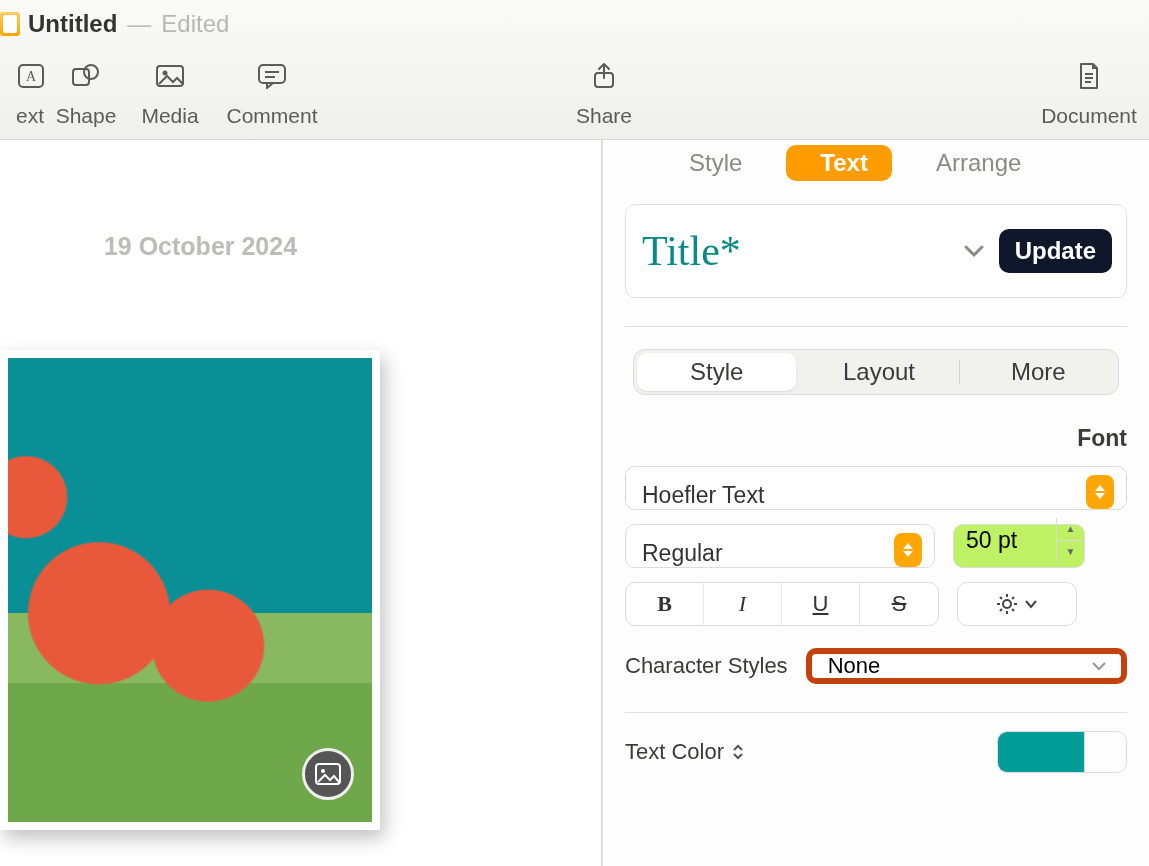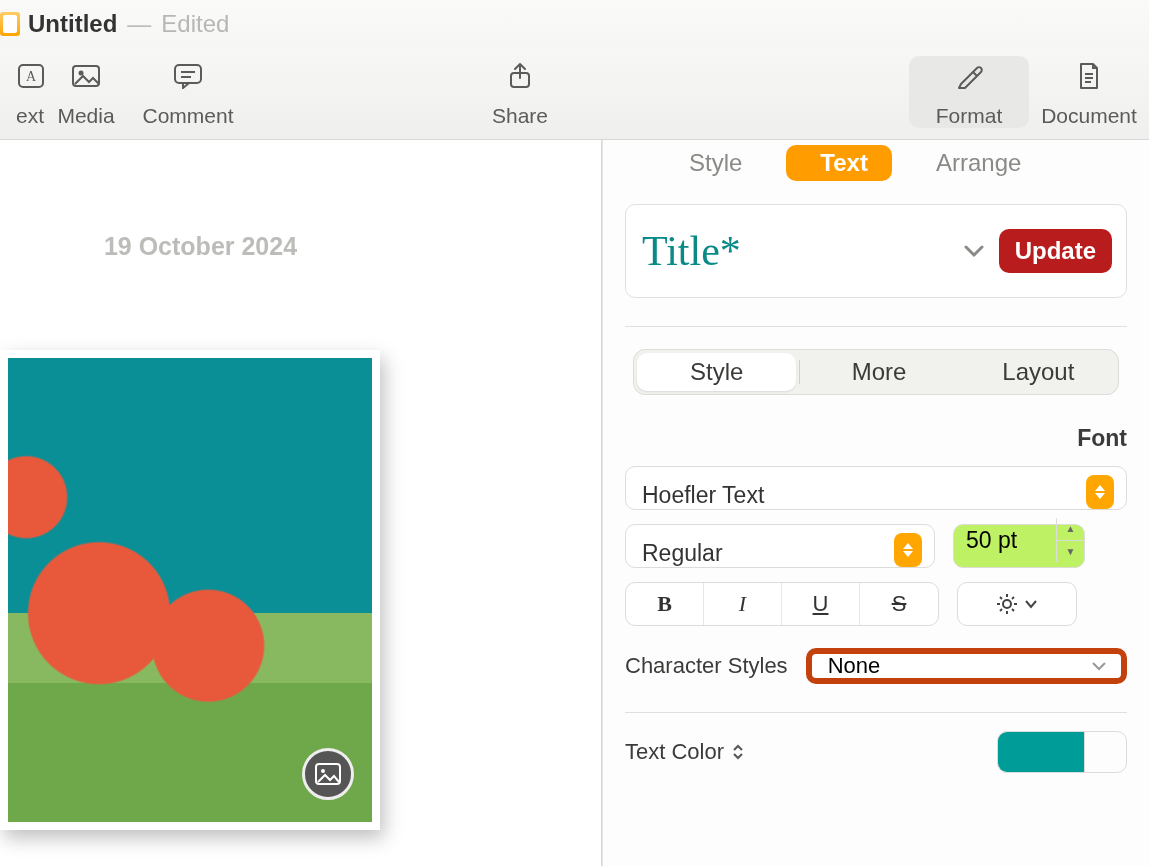--- a/index.html
+++ b/index.html
@@ -160,21 +160,21 @@
     gap: 14px;
   }
   .stylebox .stylename {
     font-family: Georgia, 'Times New Roman', serif;
     color: #0a8a86;
     font-size: 42px;
     flex: 1;
   }
   .chev { color: #8a8a86; }
   .updatebtn {
-    background: #b91c1c;
+    background: #0f172a;
     color: #fff;
     font-weight: 700;
     font-size: 24px;
     padding: 8px 16px;
     border-radius: 10px;
     border: none;
   }
 
   .hr { height:1px; background:#e0e0dd; margin: 28px 0 22px; }
 
@@ -357,20 +357,29 @@
     <div class="ticon">
       <svg width="26" height="24" viewBox="0 0 26 24">
           <rect x="1" y="1" width="24" height="22" rx="4" fill="none" stroke="#5b5b58" stroke-width="2"></rect>
           <text x="13" y="17" text-anchor="middle" font-size="14" fill="#5b5b58" font-family="serif">A</text>
         </svg>
     </div>
     <div class="tlabel">ext</div>
   </div>
   <div class="tbitem">
     <div class="ticon">
+      <svg width="30" height="26" viewBox="0 0 30 26">
+          <rect x="2" y="6" width="16" height="16" rx="3" fill="none" stroke="#5b5b58" stroke-width="2"></rect>
+          <circle cx="20" cy="9" r="7" fill="none" stroke="#5b5b58" stroke-width="2"></circle>
+        </svg>
+    </div>
+    <div class="tlabel">Shape</div>
+  </div>
+  <div class="tbitem">
+    <div class="ticon">
       <svg width="30" height="24" viewBox="0 0 30 24">
           <rect x="2" y="2" width="26" height="20" rx="3" fill="none" stroke="#5b5b58" stroke-width="2"></rect>
           <circle cx="10" cy="9" r="2.5" fill="#5b5b58"></circle>
           <path d="M4 20 L12 12 L18 18 L22 14 L28 20" fill="none" stroke="#5b5b58" stroke-width="2"></path>
         </svg>
     </div>
     <div class="tlabel">Media</div>
   </div>
   <div class="tbitem wide">
     <div class="ticon">
@@ -391,29 +400,20 @@
       <svg width="24" height="28" viewBox="0 0 24 28">
           <path d="M12 2 L12 16 M12 2 L7 7 M12 2 L17 7" fill="none" stroke="#5b5b58" stroke-width="2" stroke-linecap="round"></path>
           <rect x="3" y="11" width="18" height="14" rx="3" fill="none" stroke="#5b5b58" stroke-width="2"></rect>
         </svg>
     </div>
     <div class="tlabel">Share</div>
   </div>
 
   <div class="tbspacer" style="flex:1"></div>
 
-  <div class="tbitem active wide tb-right">
-    <div class="ticon">
-      <svg width="28" height="28" viewBox="0 0 28 28">
-          <path d="M6 22 L18 10 L22 14 L10 26 L4 26 Z" fill="none" stroke="#5b5b58" stroke-width="2" stroke-linejoin="round"></path>
-          <path d="M18 10 L22 6 C23 5 25 5 26 6 C27 7 27 9 26 10 L22 14" fill="none" stroke="#5b5b58" stroke-width="2"></path>
-        </svg>
-    </div>
-    <div class="tlabel">Format</div>
-  </div>
   <div class="tbitem wide">
     <div class="ticon">
       <svg width="24" height="28" viewBox="0 0 24 28">
           <path d="M4 2 L16 2 L20 6 L20 26 L4 26 Z" fill="none" stroke="#5b5b58" stroke-width="2" stroke-linejoin="round"></path>
           <path d="M16 2 L16 6 L20 6" fill="none" stroke="#5b5b58" stroke-width="2"></path>
           <line x1="8" y1="12" x2="16" y2="12" stroke="#5b5b58" stroke-width="2"></line>
           <line x1="8" y1="16" x2="16" y2="16" stroke="#5b5b58" stroke-width="2"></line>
           <line x1="8" y1="20" x2="14" y2="20" stroke="#5b5b58" stroke-width="2"></line>
         </svg>
     </div>
@@ -453,22 +453,22 @@
               <path d="M3 3 L11 11 L19 3" fill="none" stroke="#8a8a86" stroke-width="3" stroke-linecap="round"></path>
             </svg>
         </span>
         <button class="updatebtn">Update</button>
       </div>
 
       <div class="hr"></div>
 
       <div class="segbar">
         <div class="seg active">Style</div>
+        <div class="seg">Layout</div>
         <div class="seg sep">More</div>
-        <div class="seg">Layout</div>
       </div>
 
       <div class="section-label">Font</div>
 
       <div class="selectrow" style="margin-bottom:14px">
         <div class="select">
           <span>Hoefler Text</span>
           <div class="cap">
             <div class="tri up"></div>
               <div class="tri dn"></div>

